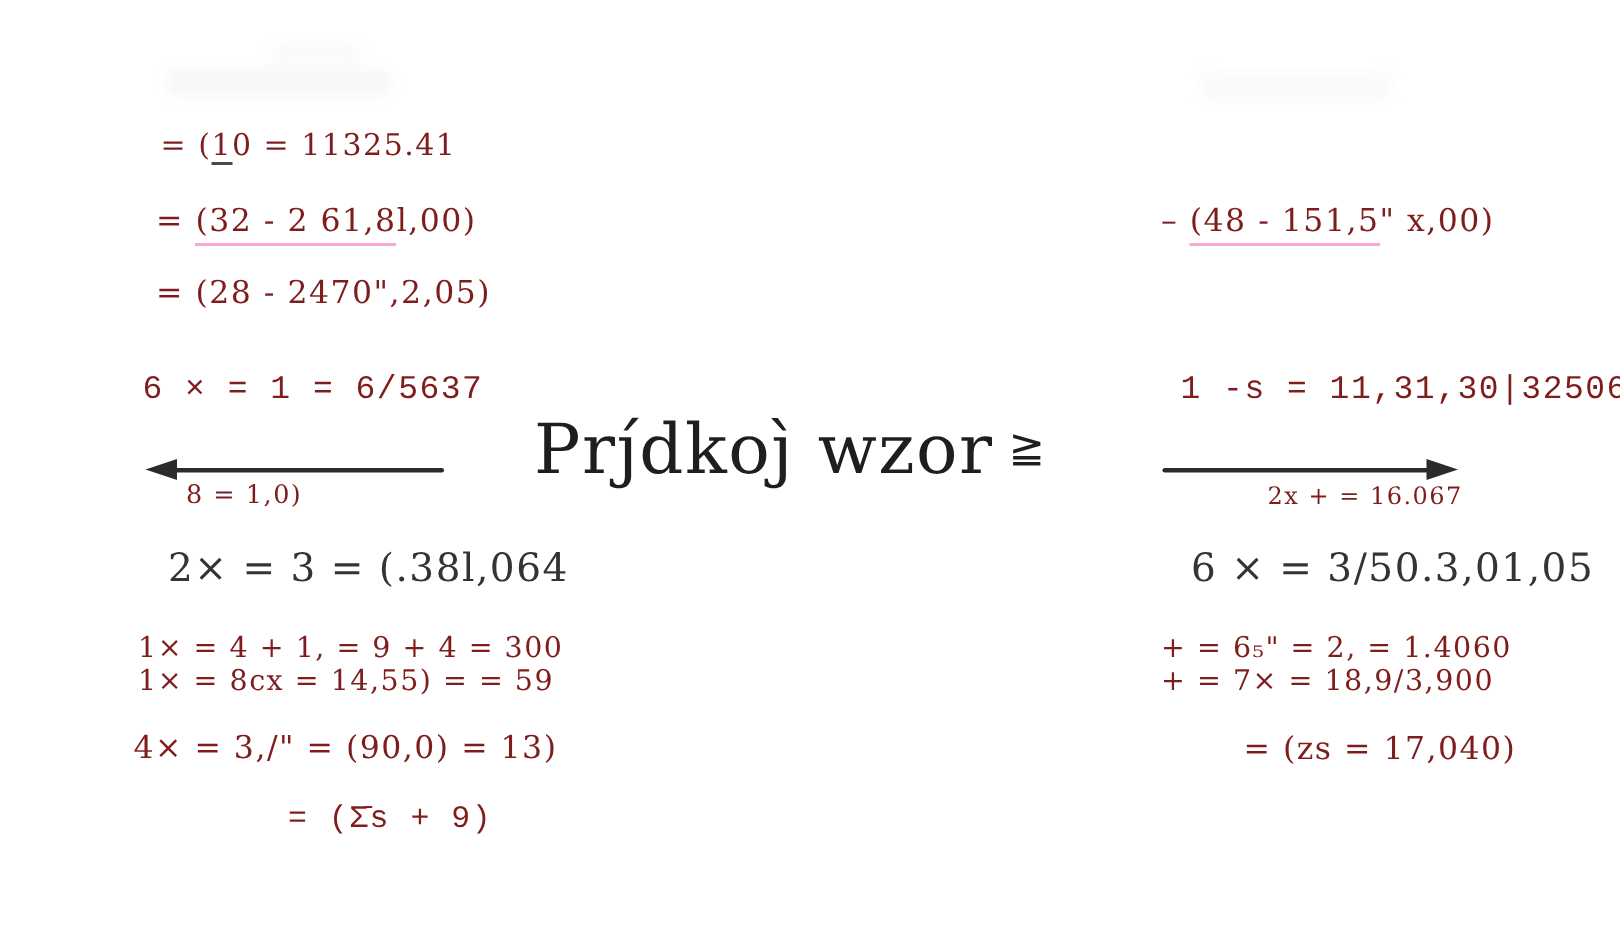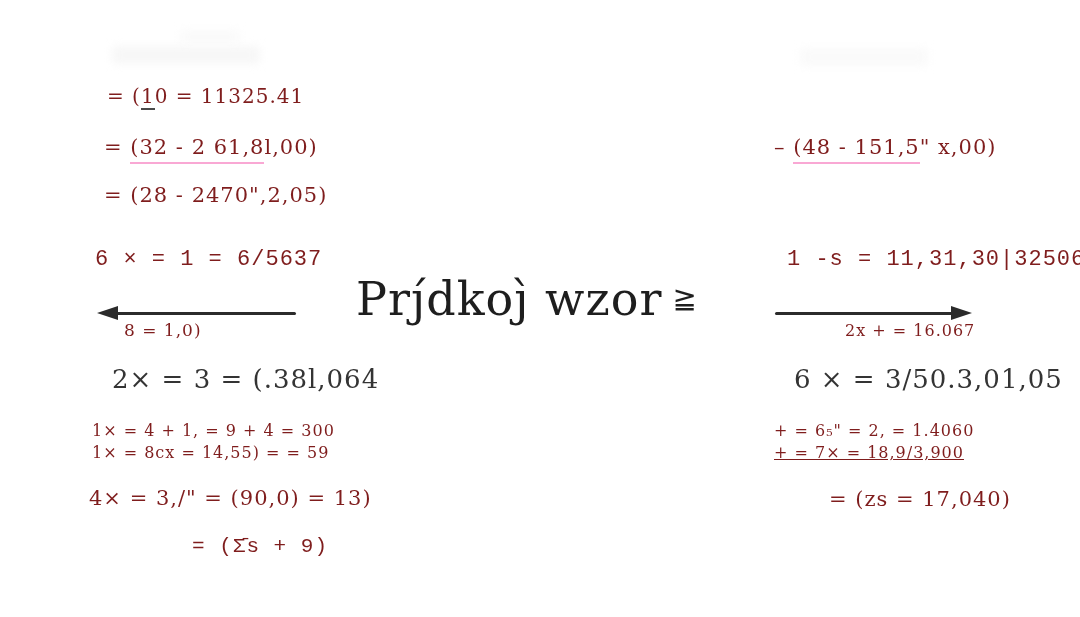--- a/index.html
+++ b/index.html
@@ -28,21 +28,21 @@
     padding-bottom: 3px;
   }
   .eq .u-sm {
     display: inline-block;
     border-bottom: 2px solid #4a4a4a;
   }
   .fs20 { font-size: 20px; }
   .fs21 { font-size: 21px; }
   .fs22 { font-size: 22px; font-family: Liberation Mono, monospace; }
   .fs26 { font-size: 26px; color: #343434; }
-  .fs19 { font-size: 16px; }
+  .fs19 { font-size: 19px; }
   .fs17 { font-size: 17px; }
   .fs16 { font-size: 16px; }
 
   .title {
     position: absolute;
     left: 356px;
     top: 272px;
     width: 370px;
     font-size: 46px;
     color: #1e1e1e;
@@ -134,17 +134,17 @@
   <div>
     <div class="arrow-line" style="left:775px; top:312px; width:178px;"></div>
     <div class="arrow-head right" style="left:951px; top:306px;"></div>
   </div>
   <div class="eq fs16" style="left:845px; top:321px;">2x + = 16.067</div>
 
   <div class="eq fs26" style="left:794px; top:364px;">6 × = 3/50.3,01,05</div>
 
   <div class="eq fs19" style="left:774px; top:421px;">+ = 6₅" = 2, = 1.4060</div>
 
-  <div class="eq fs19" style="left:774px; top:443px;text-decoration:underline;">+ = 7× = 18,9/3,900</div>
+  <div class="eq fs19" style="left:774px; top:443px;">+ = 7× = 18,9/3,900</div>
 
   <div class="eq fs21" style="left:829px; top:487px;text-align:center;">= (zs = 17,040)</div>
 
 </div>
 
 </body></html>

